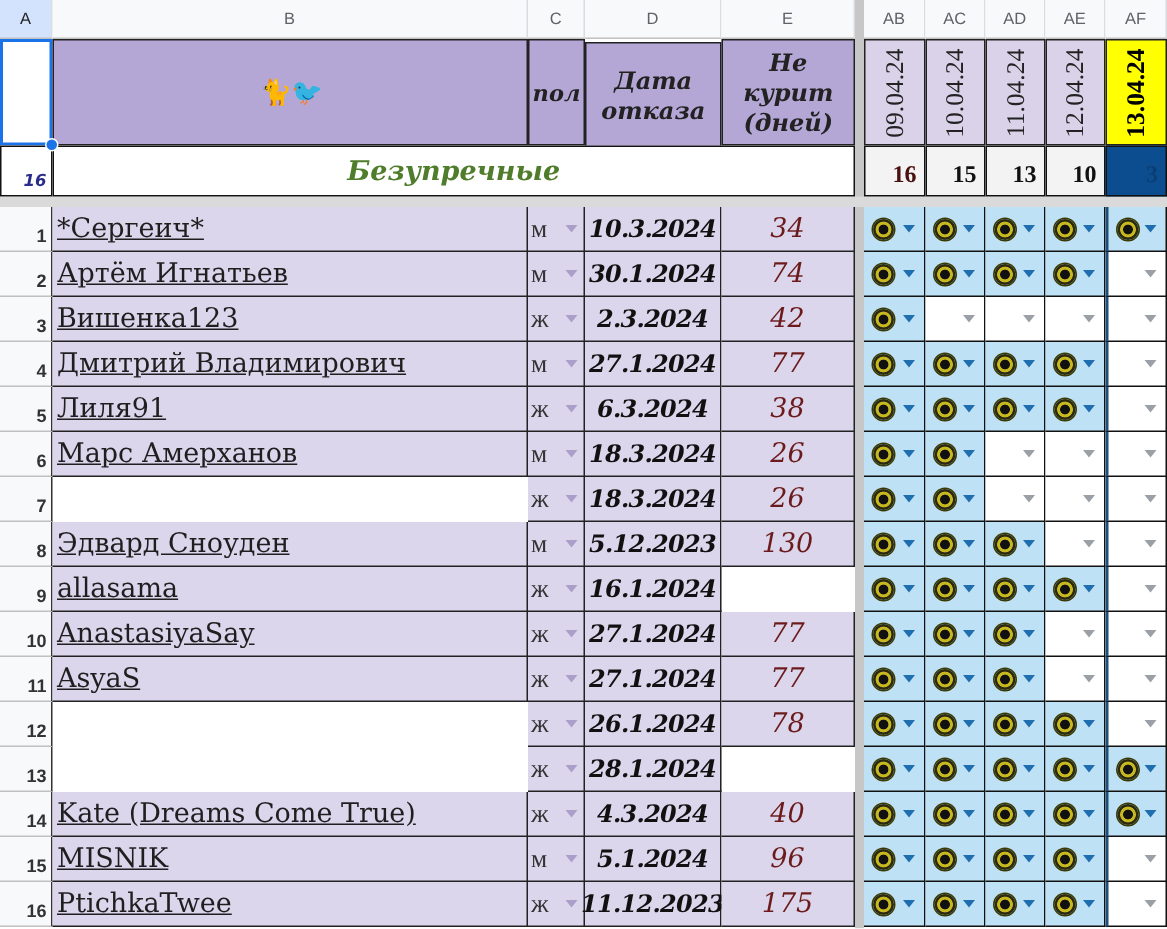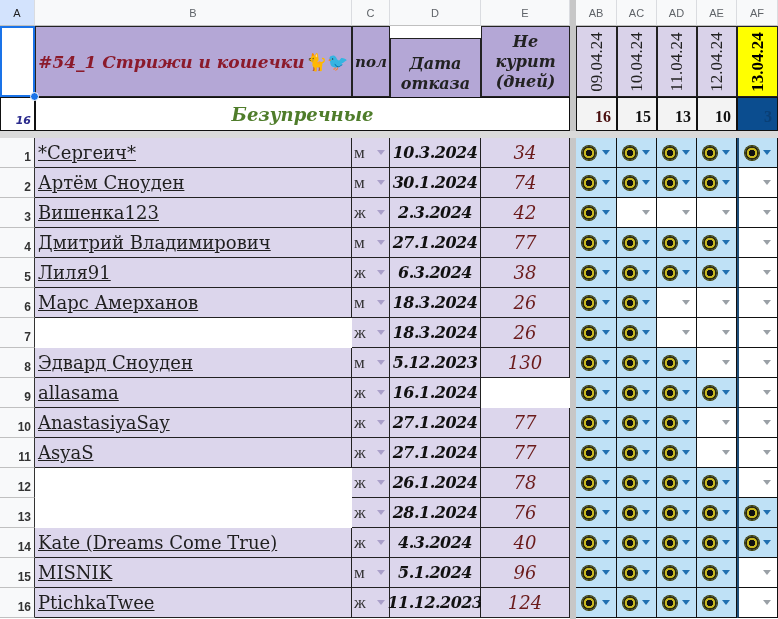--- a/index.html
+++ b/index.html
@@ -42,27 +42,26 @@
 <div class="abs" style="left:0;top:131px;width:778px;height:7px;background:#dadada;"></div>
 <div class="colhdr" style="left:576px;width:41px;">AB</div>
 <div class="colhdr" style="left:617px;width:40px;">AC</div>
 <div class="colhdr" style="left:657px;width:40px;">AD</div>
 <div class="colhdr" style="left:697px;width:40px;">AE</div>
 <div class="colhdr" style="left:737px;width:41px;">AF</div>
 
 <div class="abs" style="left:0;top:26px;width:35px;height:71px;background:#fff;border:2px solid #1a73e8;"></div>
 <div class="abs" style="left:30px;top:92px;width:9px;height:9px;border-radius:50%;background:#1a73e8;border:1px solid #fff;z-index:5;"></div>
 <div class="abs title-cell" style="left:35px;top:26px;width:317px;height:71px;font-size:17px;color:#8b1a2b;">
-  <span>#54_1 Стрижи и кошечки</span>
   <span style="font-style:normal;font-size:17px;margin-left:2px;">🐈🐦</span>
 </div>
 <div class="abs title-cell" style="left:352px;top:26px;width:38px;height:71px;font-size:15px;color:#222;">
   <span>пол</span>
 </div>
-<div class="abs title-cell" style="left:390px;top:38px;width:91px;height:71px;font-size:16px;color:#222;padding:0 10px;line-height:1.25;">
+<div class="abs title-cell" style="left:390px;top:28px;width:91px;height:71px;font-size:16px;color:#222;padding:0 10px;line-height:1.25;">
   <span>Дата отказа</span>
 </div>
 <div class="abs title-cell" style="left:481px;top:26px;width:89px;height:71px;font-size:16px;color:#222;padding:0 4px;line-height:1.25;">
   <span>Не курит (дней)</span>
 </div>
 
 <div class="abs date-hdr" style="left:576px;top:26px;width:41px;height:71px;">
     <span>09.04.24</span>
   </div>
 <div class="abs date-hdr" style="left:617px;top:26px;width:40px;height:71px;">
@@ -116,21 +115,21 @@
         <span class="caret"></span>
       </div>
       <div class="mark on" style="left: 737px; width: 41px; border-left: 2px solid rgb(31, 78, 121);">
         <span class="flower"></span>
         <span class="caret"></span>
       </div>
     </div>
 
   <div class="row" style="top: 168px;">
     <div class="rownum">2</div>
-    <div class="cell name">Артём Сноуден</div>
+    <div class="cell name">Артём Игнатьев</div>
     <div class="cell gender">
       <span>м</span>
       <span class="caret purple"></span>
     </div>
     <div class="cell date">30.1.2024</div>
     <div class="cell days">74</div>
   <div class="mark on" style="left: 576px; width: 41px;">
         <span class="flower"></span>
         <span class="caret"></span>
       </div>
@@ -438,21 +437,20 @@
       </div>
     </div>
 
   <div class="row" style="top: 498px;">
     <div class="rownum">13</div>
     <div class="cell gender">
       <span>ж</span>
       <span class="caret purple"></span>
     </div>
     <div class="cell date">28.1.2024</div>
-    <div class="cell days">76</div>
   <div class="mark on" style="left: 576px; width: 41px;">
         <span class="flower"></span>
         <span class="caret"></span>
       </div>
       <div class="mark on" style="left: 617px; width: 40px;">
         <span class="flower"></span>
         <span class="caret"></span>
       </div>
       <div class="mark on" style="left: 657px; width: 40px;">
         <span class="flower"></span>
@@ -530,21 +528,21 @@
     </div>
 
   <div class="row" style="top: 588px;">
     <div class="rownum">16</div>
     <div class="cell name">PtichkaTwee</div>
     <div class="cell gender">
       <span>ж</span>
       <span class="caret purple"></span>
     </div>
     <div class="cell date">11.12.2023</div>
-    <div class="cell days">124</div>
+    <div class="cell days">175</div>
   <div class="mark on" style="left: 576px; width: 41px;">
         <span class="flower"></span>
         <span class="caret"></span>
       </div>
       <div class="mark on" style="left: 617px; width: 40px;">
         <span class="flower"></span>
         <span class="caret"></span>
       </div>
       <div class="mark on" style="left: 657px; width: 40px;">
         <span class="flower"></span>

